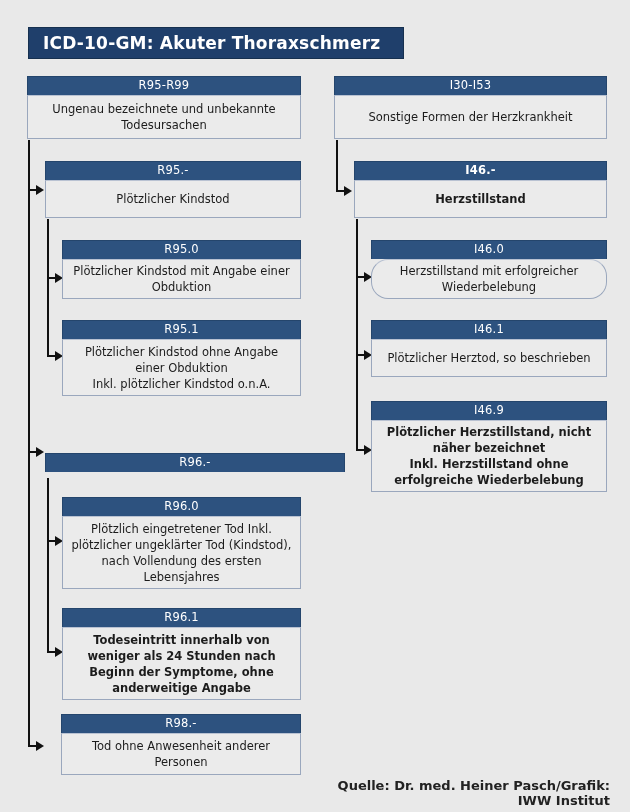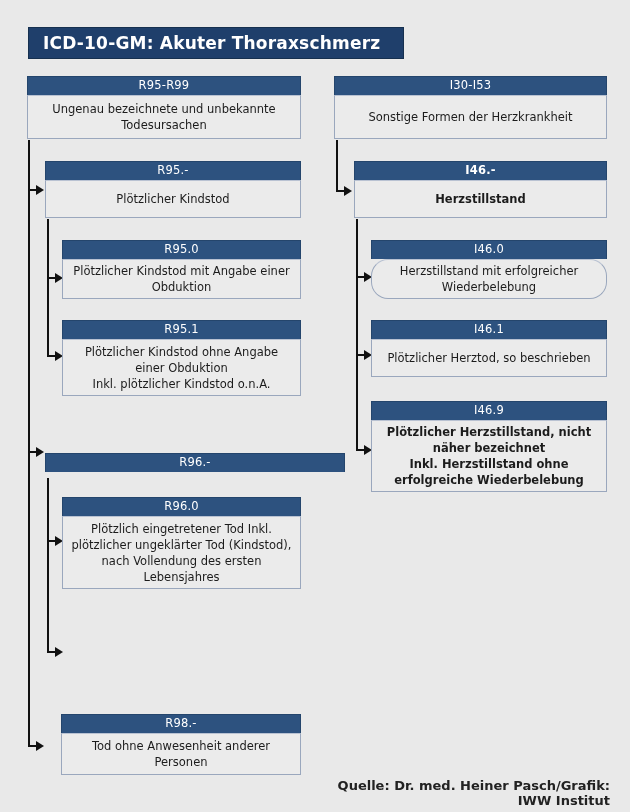--- a/index.html
+++ b/index.html
@@ -149,20 +149,26 @@
   <div class="hline" style="left:47px;top:651px;width:10px;"></div>
   <div class="arrow" style="left:55px;top:647px;"></div>
 
   <div class="node" style="left:62px;top:497px;width:239px;">
     <div class="hdr">R96.0</div>
     <div class="body" style="height:73px;">
       <span>Plötzlich eingetretener Tod Inkl. plötzlicher ungeklärter Tod (Kindstod), nach Vollendung des ersten Lebensjahres</span>
     </div>
   </div>
 
+  <div class="node bold" style="left:62px;top:608px;width:239px;">
+    <div class="hdr">R96.1</div>
+    <div class="body" style="height:73px;">
+      <span>Todeseintritt innerhalb von weniger als 24 Stunden nach Beginn der Symptome, ohne anderweitige Angabe</span>
+    </div>
+  </div>
 
   <div class="hline" style="left:28px;top:745px;width:9px;"></div>
   <div class="arrow" style="left:36px;top:741px;"></div>
 
   <div class="node" style="left:45px;top:714px;width:256px;padding-left:16px;">
     <div class="hdr">R98.-</div>
     <div class="body" style="height:42px;">
       <span>Tod ohne Anwesenheit anderer Personen</span>
     </div>
   </div>

